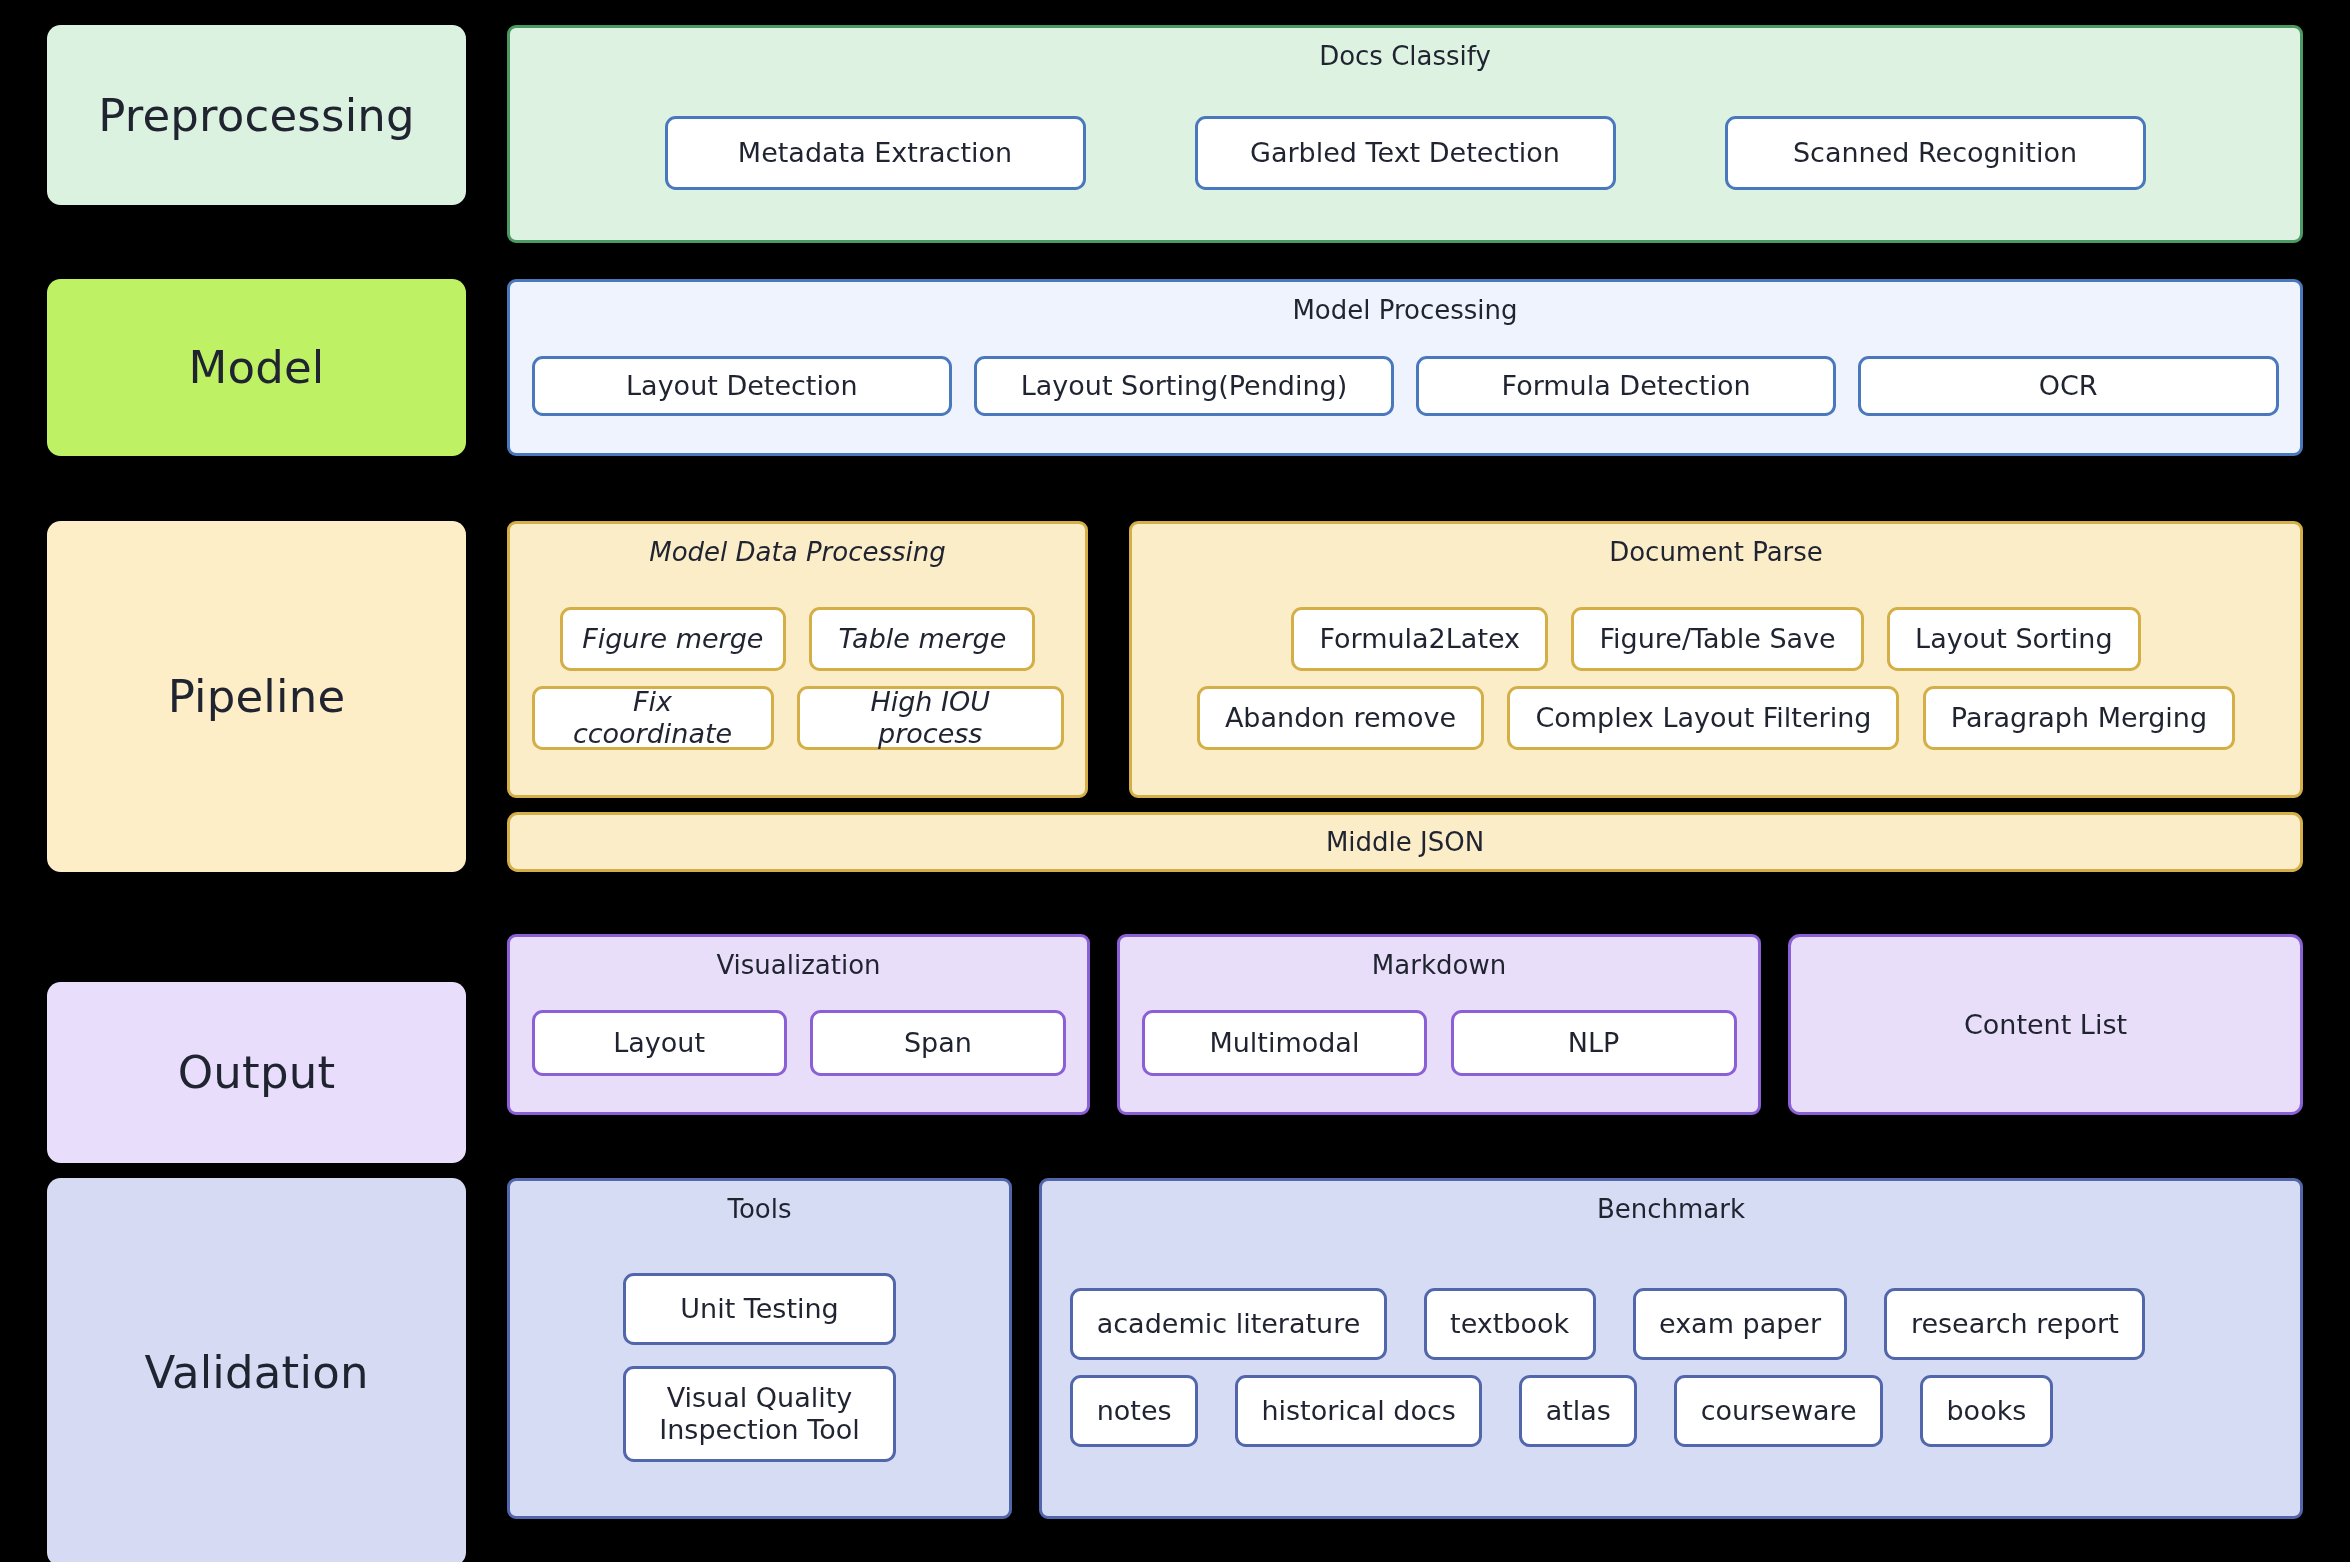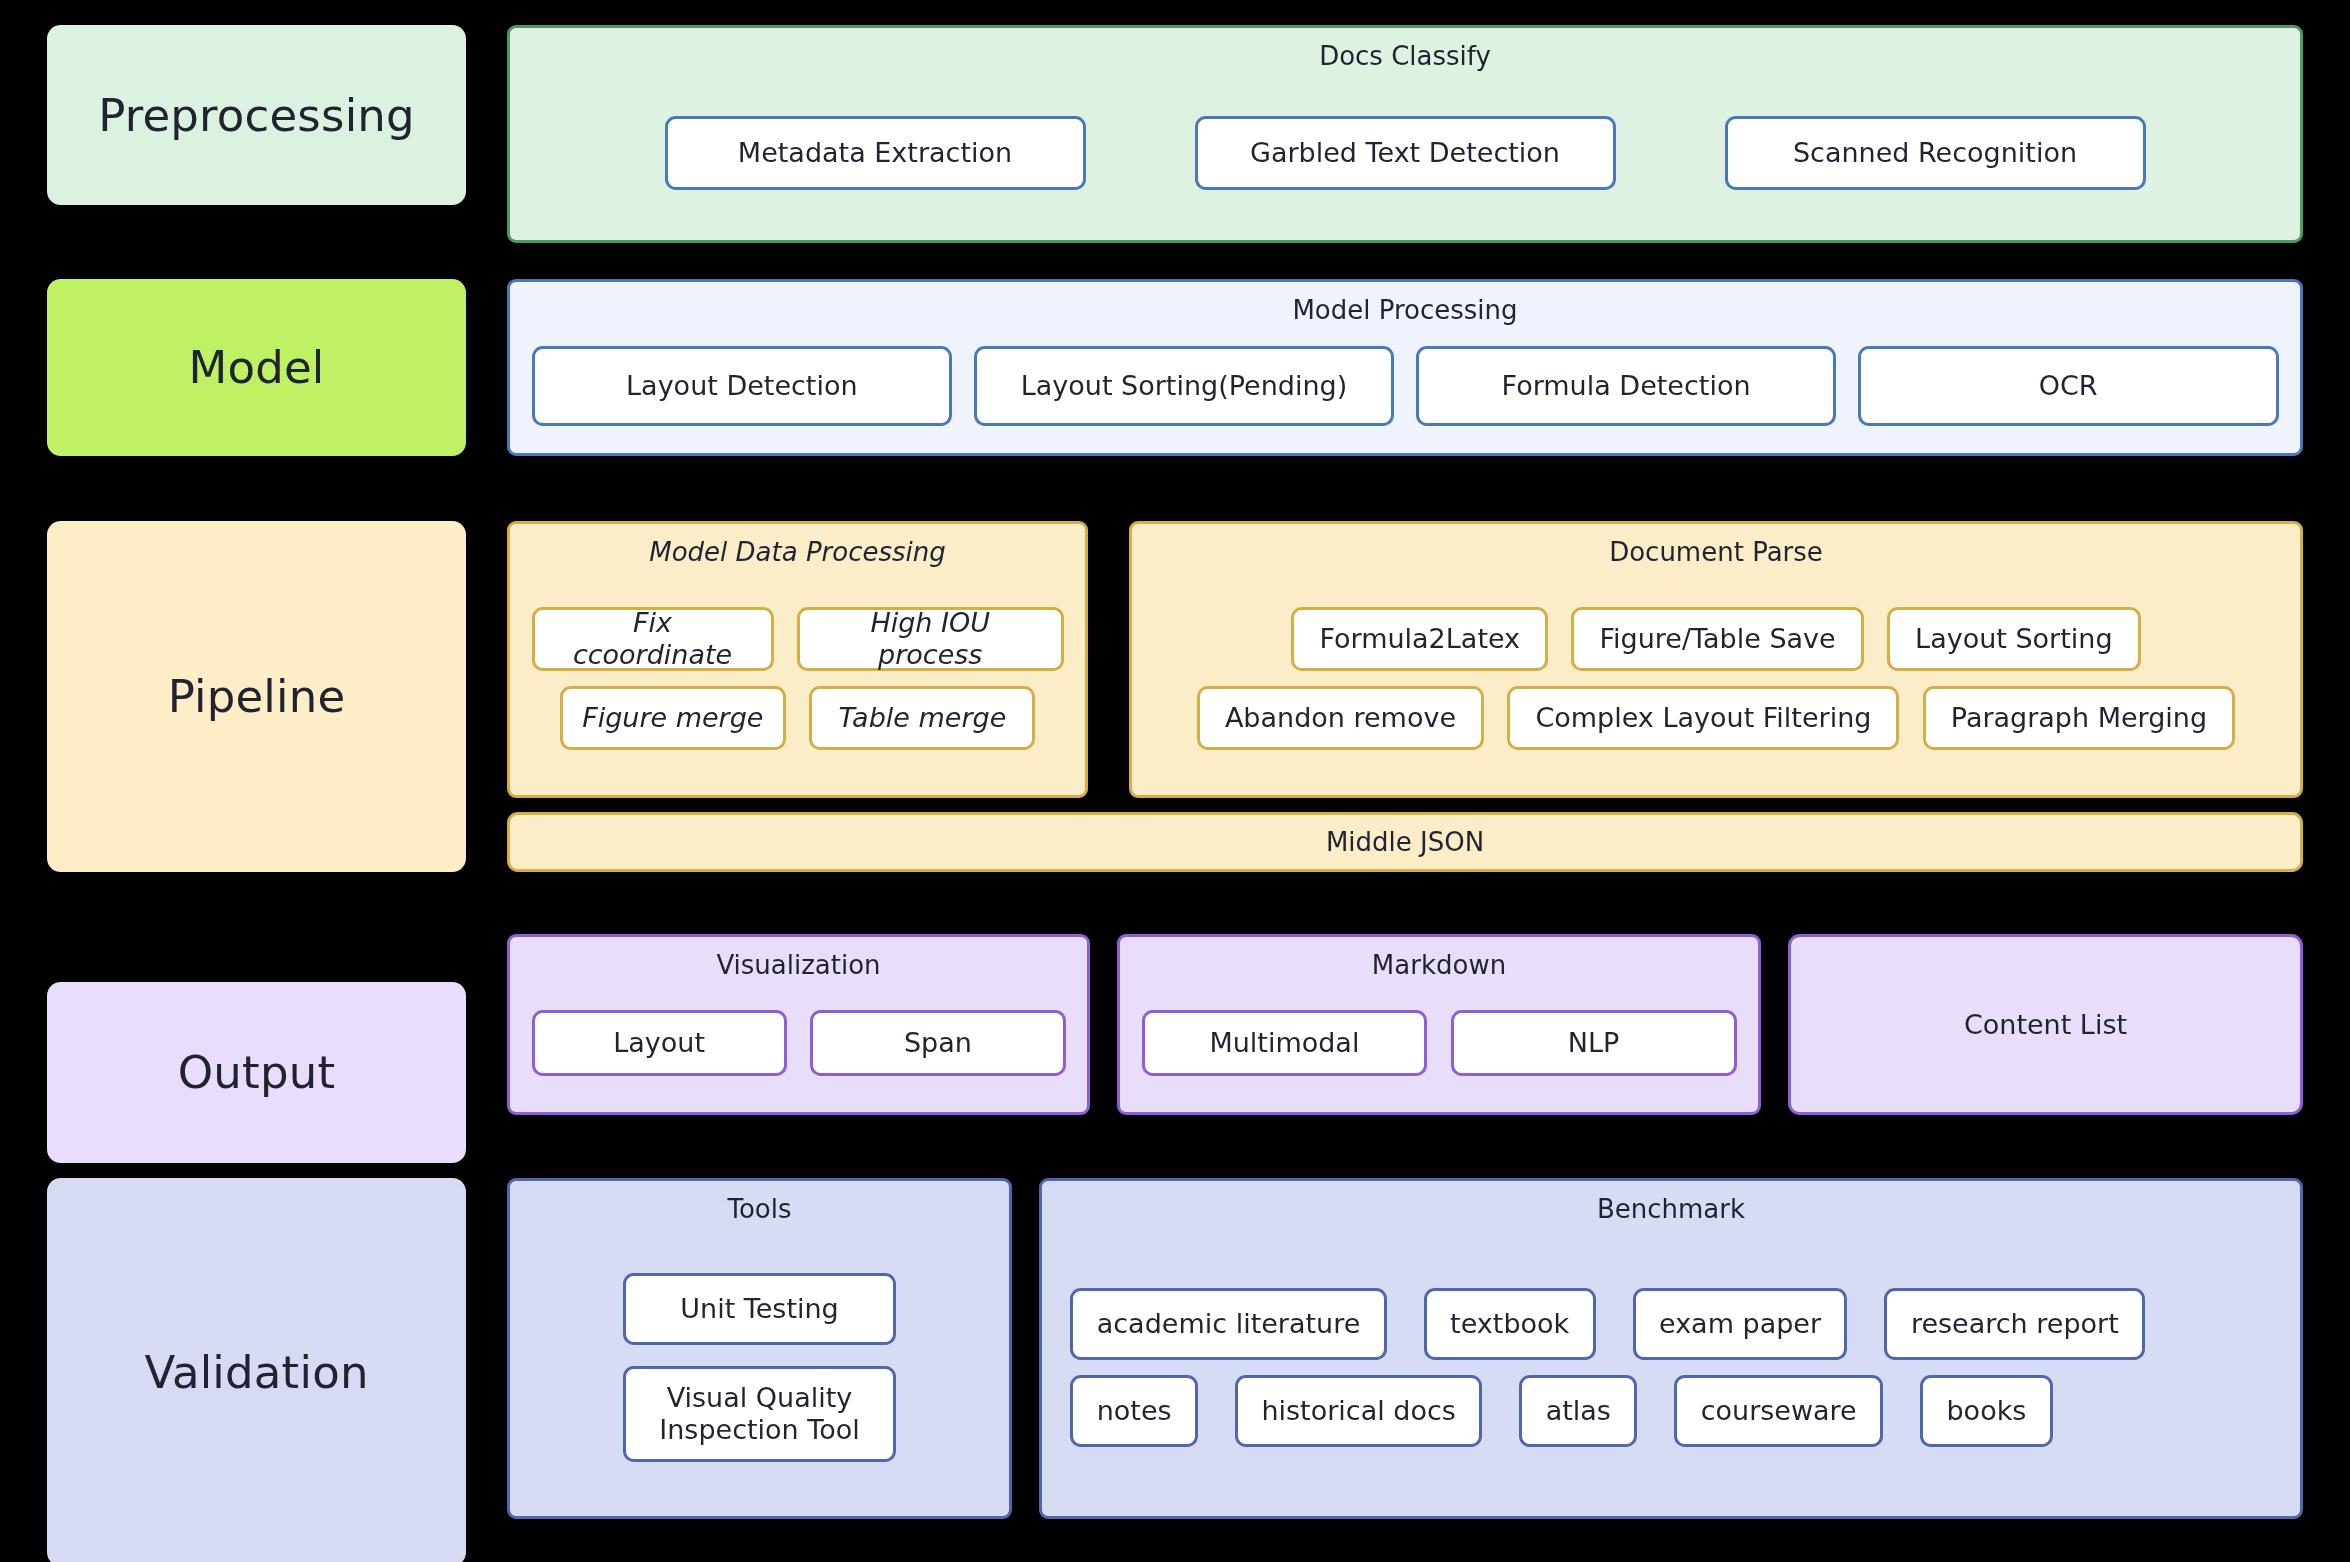--- a/index.html
+++ b/index.html
@@ -181,21 +181,21 @@
 
   
   #row-preprocessing .stage-label { height: 180px; align-self: flex-start; }
   #row-preprocessing .group       { flex: 1 1 auto; }
   #row-preprocessing .group-line  { gap: 109px; }
   #row-preprocessing .chip        { min-width: 421px; height: 74px; }
 
   #row-model .stage-label { height: 177px; }
   #row-model .group       { flex: 1 1 auto; }
   #row-model .group-line  { gap: 21.5px; }
-  #row-model .chip        { flex: 1 1 0; height: 80px; }
+  #row-model .chip        { flex: 1 1 0; height: 60px; }
 
   #row-pipeline .stage-label { height: 351px; }
   #row-pipeline .pipe-top    { flex: 1 1 auto; display: flex; gap: 41px; }
   #row-pipeline .grp-mdp     { flex: 0 0 581px; font-style: italic; }
   #row-pipeline .grp-dp      { flex: 1 1 auto; }
   #row-pipeline .grp-mdp .chip { min-width: 226px; height: 64px; }
   #row-pipeline .grp-dp  .chip { min-width: 224px; height: 64px; padding: 11.7px 25px; }
 
   #row-output .stage-label { height: 181px; }
   #row-output .grp-vis     { flex: 0 0 583px; }
@@ -257,26 +257,26 @@
   <div class="row theme-pipe" id="row-pipeline">
     <div class="stage-label">Pipeline</div>
     <div class="stage-content">
 
       <div class="pipe-top">
 
         <div class="group grp-mdp">
           <div class="group-title">Model Data Processing</div>
           <div class="group-body">
             <div class="group-line">
+              <div class="chip">Figure merge</div>
+              <div class="chip">Table merge</div>
+            </div>
+            <div class="group-line">
               <div class="chip">Fix ccoordinate</div>
               <div class="chip">High IOU process</div>
-            </div>
-            <div class="group-line">
-              <div class="chip">Figure merge</div>
-              <div class="chip">Table merge</div>
             </div>
           </div>
         </div>
 
         <div class="group grp-dp">
           <div class="group-title">Document Parse</div>
           <div class="group-body">
             <div class="group-line">
               <div class="chip">Formula2Latex</div>
               <div class="chip">Figure/Table Save</div>

